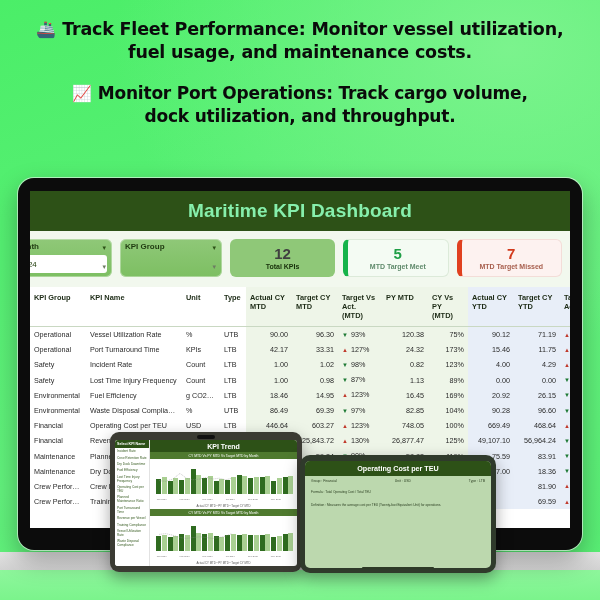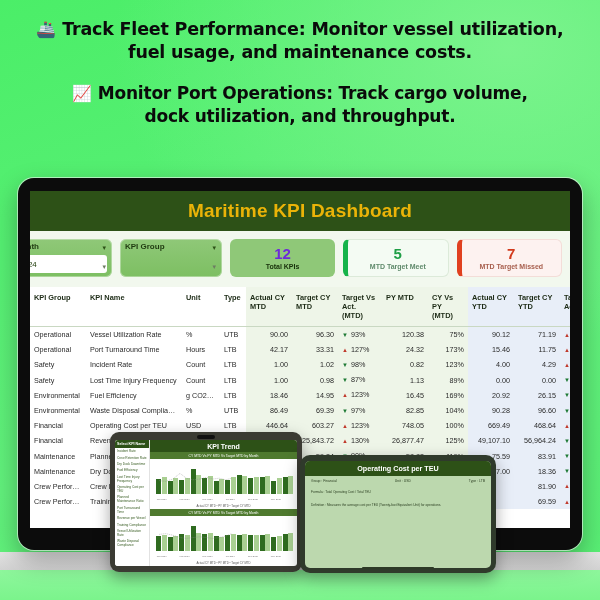--- a/index.html
+++ b/index.html
@@ -37,21 +37,21 @@
   }
   .stand-neck{position:absolute;left:255px;top:550px;width:92px;height:16px;background:#d9d9d9;}
   .stand-base{position:absolute;left:0px;top:552px;width:600px;height:18px;
     background:linear-gradient(#e4e4e4,#d2d2d2);}
   .deskline{position:absolute;left:0;top:570px;width:600px;height:30px;
     background:linear-gradient(#8ef69c,#7bf48c);}
 
   
   .dash{position:absolute;inset:0;background:#ffffff;}
   .dash-title{
-    height:40px;background:#2d5117;color:#eab308;display:flex;align-items:center;
+    height:40px;background:#2d5117;color:#86efac;display:flex;align-items:center;
     justify-content:center;font-size:19px;font-weight:bold;letter-spacing:.2px;
   }
   .filters{
     height:46px;background:#f2f8ee;display:flex;align-items:center;gap:8px;padding:4px 8px 6px 8px;
   }
   .slicer{
     width:108px;height:38px;background:linear-gradient(#8fc878,#7dbf62);
     border-radius:6px;padding:3px 5px;box-sizing:border-box;position:relative;
     box-shadow:inset 0 0 0 1px rgba(255,255,255,.35);
   }
@@ -64,21 +64,21 @@
   .chev{position:absolute;right:6px;font-size:7px;color:#2d5117;}
   .chev.t{top:5px;} .chev.b{bottom:6px;color:#6d7d63;}
 
   .kcard{
     height:38px;border-radius:6px;display:flex;flex-direction:column;
     align-items:center;justify-content:center;box-sizing:border-box;position:relative;
   }
   .kcard .num{font-size:15px;font-weight:bold;line-height:15px;}
   .kcard .cap{font-size:7px;font-weight:bold;margin-top:2px;}
   .kc-total{width:112px;background:#8fc878;color:#17300a;}
-  .kc-total .num{color:#6d28d9;}
+  .kc-total .num{color:#404040;}
   .kc-meet{width:112px;background:#f4fbf3;border:1px solid #dcead9;border-left:5px solid #16b34a;}
   .kc-meet .num{color:#1f9e46;} .kc-meet .cap{color:#5f8a6b;}
   .kc-miss{width:112px;background:#fdf2f0;border:1px solid #f3ddd8;border-left:5px solid #e0401f;}
   .kc-miss .num{color:#d23a1c;} .kc-miss .cap{color:#a8604f;}
 
   
   .tbl{width:100%;border-collapse:collapse;table-layout:fixed;}
   .tbl th{
     font-size:7.4px;font-weight:bold;color:#1d2b16;text-align:left;
     vertical-align:top;padding:6px 4px 6px 4px;line-height:9px;
@@ -235,21 +235,21 @@
                 <td class="grp-mtd pctcell"><span class="arrow dn">▼</span>93%</td>
                 <td class="grp-mtd num">120.38</td>
                 <td class="grp-mtd num">75%</td>
                 <td class="grp-ytd num">90.12</td>
                 <td class="grp-ytd num">71.19</td>
                 <td class="grp-ytd pctcell"><span class="arrow up">▲</span>127%</td>
               </tr>
               <tr>
                 <td>Operational</td>
                 <td>Port Turnaround Time</td>
-                <td>Hours</td>
+                <td>KPIs</td>
                 <td>LTB</td>
                 <td class="grp-mtd num">42.17</td>
                 <td class="grp-mtd num">33.31</td>
                 <td class="grp-mtd pctcell"><span class="arrow up">▲</span>127%</td>
                 <td class="grp-mtd num">24.32</td>
                 <td class="grp-mtd num">173%</td>
                 <td class="grp-ytd num">15.46</td>
                 <td class="grp-ytd num">11.75</td>
                 <td class="grp-ytd pctcell"><span class="arrow up">▲</span>132%</td>
               </tr>

